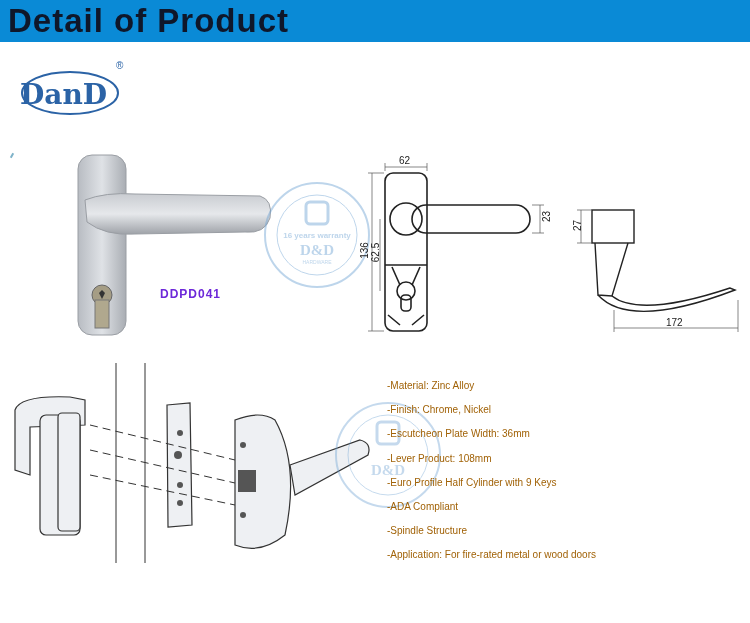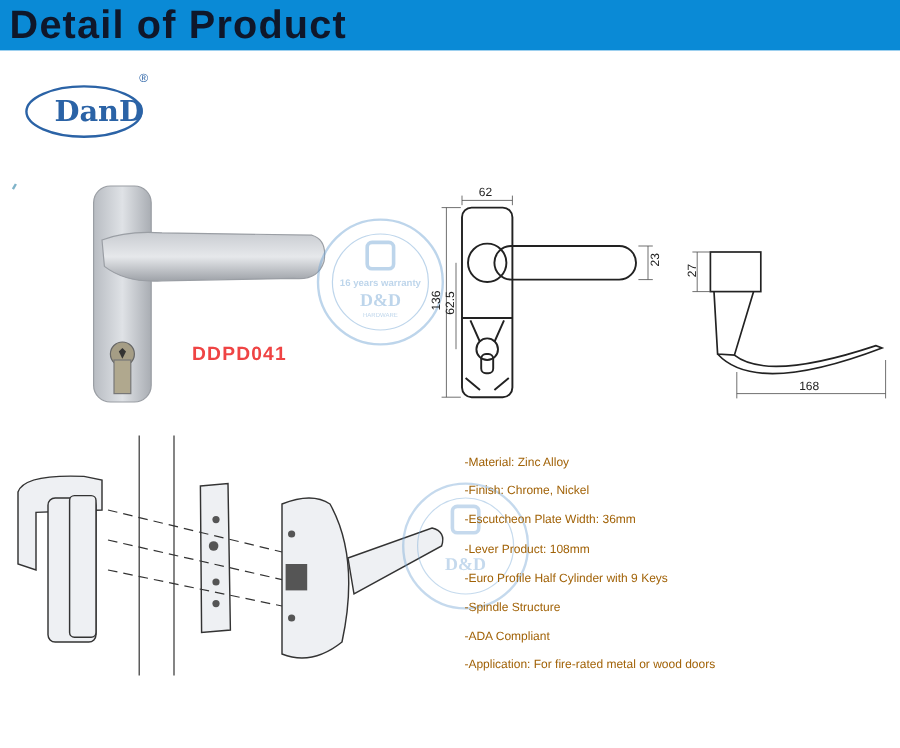--- a/index.html
+++ b/index.html
@@ -1,38 +1,38 @@
 <!DOCTYPE html>
 <html><head>
 <meta charset="utf-8">
 <style>
   html, body { margin:0; padding:0; background:#ffffff; }
   body { width:750px; height:623px; position:relative; overflow:hidden; font-family:"Liberation Sans", sans-serif; }
   .header { position:absolute; left:0; top:0; width:750px; height:42px; background:#0a8ad6; }
   .header-title { position:absolute; left:8px; top:0px; font-family:"Liberation Sans", sans-serif; font-weight:bold; font-size:33px; color:#0f172a; letter-spacing:1px; line-height:42px; }
   .logo { position:absolute; left:20px; top:70px; width:100px; height:46px; }
   .logo-reg { position:absolute; left:116px; top:60px; font-size:10px; color:#2b63a6; }
-  .model { position:absolute; left:160px; top:287px; font-size:16px; font-weight:bold; color:#ef4444; letter-spacing:1px; }
+  .model { position:absolute; left:160px; top:287px; font-size:12px; font-weight:bold; color:#6d28d9; letter-spacing:1px; }
   .dim { position:absolute; font-size:10px; color:#222; }
   .specs { position:absolute; left:387px; top:374px; }
   .spec { font-size:10px; color:#a16207; line-height:24.2px; white-space:nowrap; }
   .abs { position:absolute; }
 </style>
 </head>
 <body>
 
 <div class="header">
   <div class="header-title">Detail of Product</div>
 </div>
 
 <div class="logo">
   <svg width="100" height="46" viewBox="0 0 100 46">
     <ellipse cx="50" cy="23" rx="48" ry="21" fill="#fff" stroke="#2b63a6" stroke-width="2"></ellipse>
   </svg>
-  <div style="position:absolute;left:0;top:8px;width:100px;text-align:right;font-family:'DejaVu Serif',serif;font-weight:bold;font-size:24px;color:#2b63a6;">DanD</div>
+  <div style="position:absolute;left:0;top:8px;width:100px;text-align:left;font-family:'DejaVu Serif',serif;font-weight:bold;font-size:28px;color:#2b63a6;">DanD</div>
 </div>
 <div class="logo-reg">®</div>
 
 <div class="abs" style="left:11px;top:153px;width:2px;height:5px;background:#7fb3c9;transform:rotate(30deg);"></div>
 
 <div class="abs" style="left:75px;top:152px;width:200px;height:190px;">
   <svg width="200" height="190" viewBox="0 0 200 190">
     <defs>
       <linearGradient id="plate" x1="0" x2="1">
         <stop offset="0" stop-color="#b8bcc2"></stop>
@@ -95,21 +95,21 @@
       <rect x="22" y="10" width="42" height="33"></rect>
       <path d="M25 43 L28 95 L42 96 L58 43"></path>
       <path d="M28 95 Q 60 130 165 90 L160 88 Q 70 118 42 96"></path>
     </g>
     <g stroke="#555" stroke-width="0.7" fill="none">
       <path d="M11 10 L11 43 M7 10 L22 10 M7 43 L22 43"></path>
       <path d="M44 128 L168 128 M44 110 L44 132 M168 100 L168 132"></path>
     </g>
   </svg>
   <div class="dim" style="left:2px;top:20px;transform:rotate(-90deg);">27</div>
-  <div class="dim" style="left:96px;top:117px;">168</div>
+  <div class="dim" style="left:96px;top:117px;">172</div>
 </div>
 
 <div class="abs" style="left:0;top:355px;width:380px;height:260px;">
   <svg width="380" height="260" viewBox="0 0 380 260">
     <g fill="#eef0f3" stroke="#333" stroke-width="1.2">
       <path d="M15 55 Q 20 40 70 42 L85 45 L85 70 L30 72 L30 120 L15 115 Z"></path>
       <rect x="40" y="60" width="40" height="120" rx="6"></rect>
       <rect x="58" y="58" width="22" height="118" rx="4"></rect>
       <path d="M167 50 L190 48 L192 170 L168 172 Z"></path>
       <path d="M235 65 Q 260 55 275 65 Q 300 110 285 180 Q 260 200 235 190 Z"></path>
@@ -142,16 +142,16 @@
     <text x="55" y="75" font-size="15" fill="#6fa3d3" text-anchor="middle" font-family="Liberation Serif, serif" font-weight="bold">D&amp;D</text>
   </svg>
 </div>
 
 <div class="specs">
   <div class="spec">-Material: Zinc Alloy</div>
   <div class="spec">-Finish: Chrome, Nickel</div>
   <div class="spec">-Escutcheon Plate Width: 36mm</div>
   <div class="spec">-Lever Product: 108mm</div>
   <div class="spec">-Euro Profile Half Cylinder with 9 Keys</div>
+  <div class="spec">-ADA Compliant</div>
   <div class="spec">-Spindle Structure</div>
-  <div class="spec">-ADA Compliant</div>
   <div class="spec">-Application: For fire-rated metal or wood doors</div>
 </div>
 
 </body></html>

